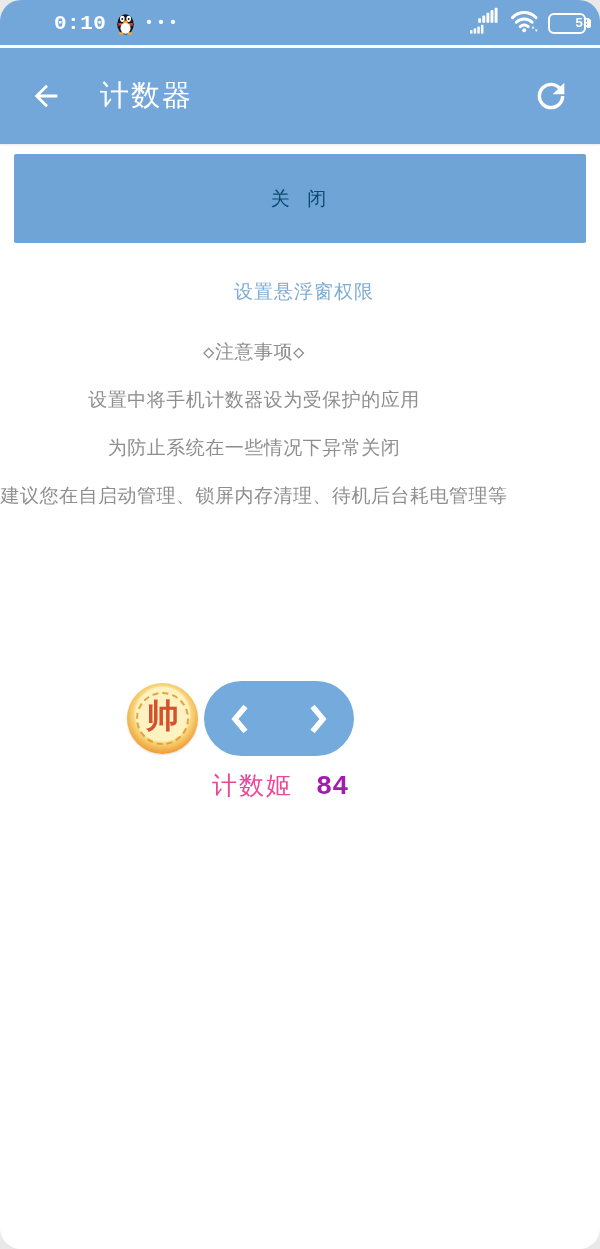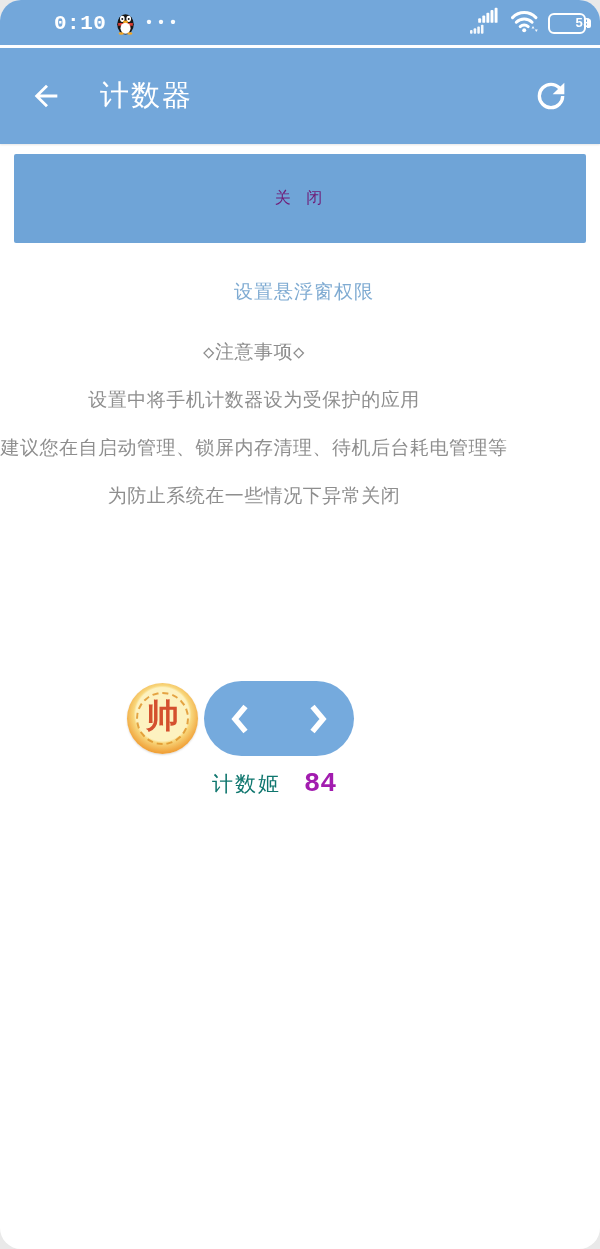--- a/index.html
+++ b/index.html
@@ -41,21 +41,21 @@
     box-shadow:0 1px 2px rgba(0,0,0,.10);
   }
   .ab-back { width:36px; height:36px; display:flex; align-items:center; justify-content:center; cursor:pointer; }
   .ab-title { margin-left:36px; color:#fff; font-size:29px; font-weight:500; letter-spacing:2px; }
   .ab-refresh { margin-left:auto; width:42px; height:42px; display:flex; align-items:center; justify-content:center; cursor:pointer; }
 
   
   .close-btn {
     position:absolute; top:154px; left:14px; width:572px; height:89px;
     background:var(--c-close_button,#6fa4d7); border:none; border-radius:2px;
-    color:#701a75; font-size:16px; letter-spacing:3px;
+    color:#0c4a6e; font-size:19px; letter-spacing:3px;
     display:flex; align-items:center; justify-content:center;
     font-family:inherit; cursor:pointer;
   }
   .perm-link {
     position:absolute; top:279px; left:4px; width:600px;
     text-align:center; font-size:19px; letter-spacing:1px;
     color:var(--c-link_text,#7fabd2); cursor:pointer; text-decoration:none; display:block;
   }
   .notes {
     position:absolute; top:340px; left:0; width:508px;
@@ -93,21 +93,21 @@
     background:var(--c-pill,#75aadd);
     display:flex; align-items:center; justify-content:space-between;
     padding:0 25px;
   }
   .pill-btn { background:none; border:none; padding:0; display:flex; align-items:center; cursor:pointer; }
 
   .label-row {
     position:absolute; top:769px; left:212px;
     display:flex; align-items:baseline; gap:23px;
   }
-  .counter-name { font-size:21px; color:#0f766e; letter-spacing:2px; }
+  .counter-name { font-size:25px; color:#ec4899; letter-spacing:2px; }
   .counter-count { font-size:27px; font-weight:700; color:#a21caf; }
 </style>
 </head>
 <body>
 
 <div id="screen" style="--c-status_bar: #73a7da; --c-app_bar: #73a7da; --c-close_button: #6fa4d7; --c-pill: #75aadd; --c-link_text: #7fabd2; --c-note_text: #8e8e8e; --c-coin_ring: #f0a23a; --c-coin_face: #fdf2c0; --c-coin_char: #d4502e;">
 
   <div class="status-bar">
     <span class="sb-time">0:10</span>
     <span class="sb-penguin">
@@ -174,22 +174,22 @@
     </div>
   </div>
 
   <button class="close-btn">关 闭</button>
 
   <a class="perm-link">设置悬浮窗权限</a>
 
   <div class="notes">
     <div class="note-line">◇注意事项◇</div>
     <div class="note-line">设置中将手机计数器设为受保护的应用</div>
+    <div class="note-line">为防止系统在一些情况下异常关闭</div>
     <div class="note-line">建议您在自启动管理、锁屏内存清理、待机后台耗电管理等</div>
-    <div class="note-line">为防止系统在一些情况下异常关闭</div>
   </div>
 
   <div class="counter-row">
     <div class="coin">
       <span class="coin-char">帅</span>
     </div>
     <div class="pill">
       <button class="pill-btn">
         <svg width="22" height="34" viewBox="0 0 22 34">
           <polyline points="16.5,4.5 6,17 16.5,29.5" fill="none" stroke="#fff" stroke-width="5.5" stroke-linecap="butt" stroke-linejoin="miter"></polyline>

